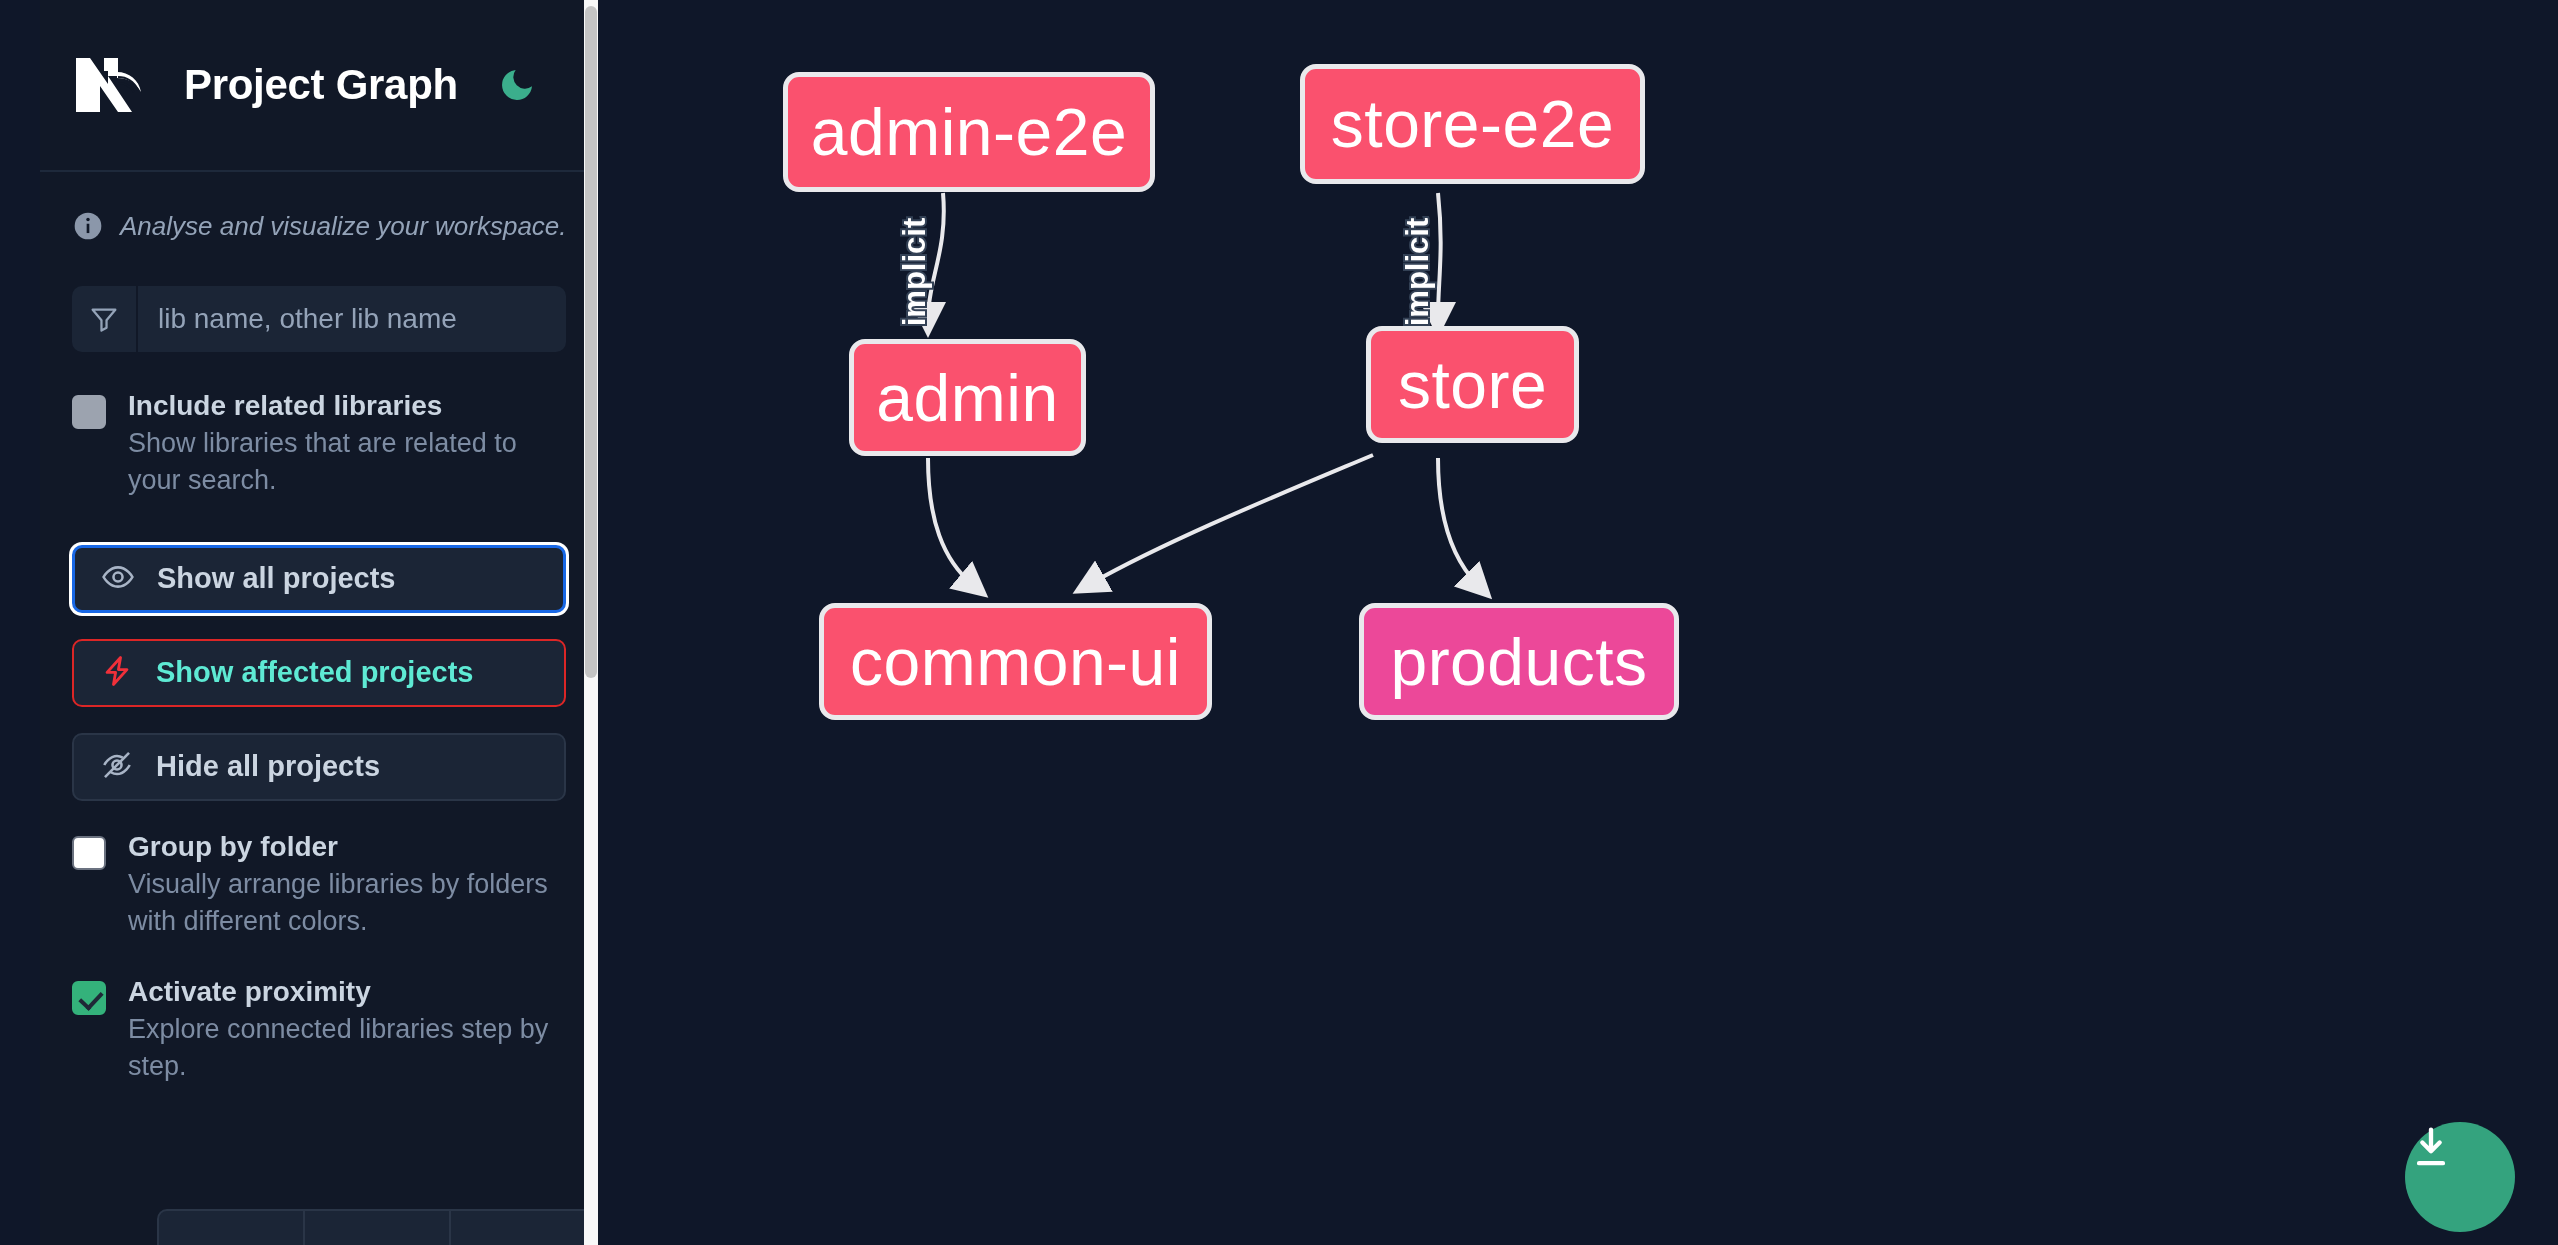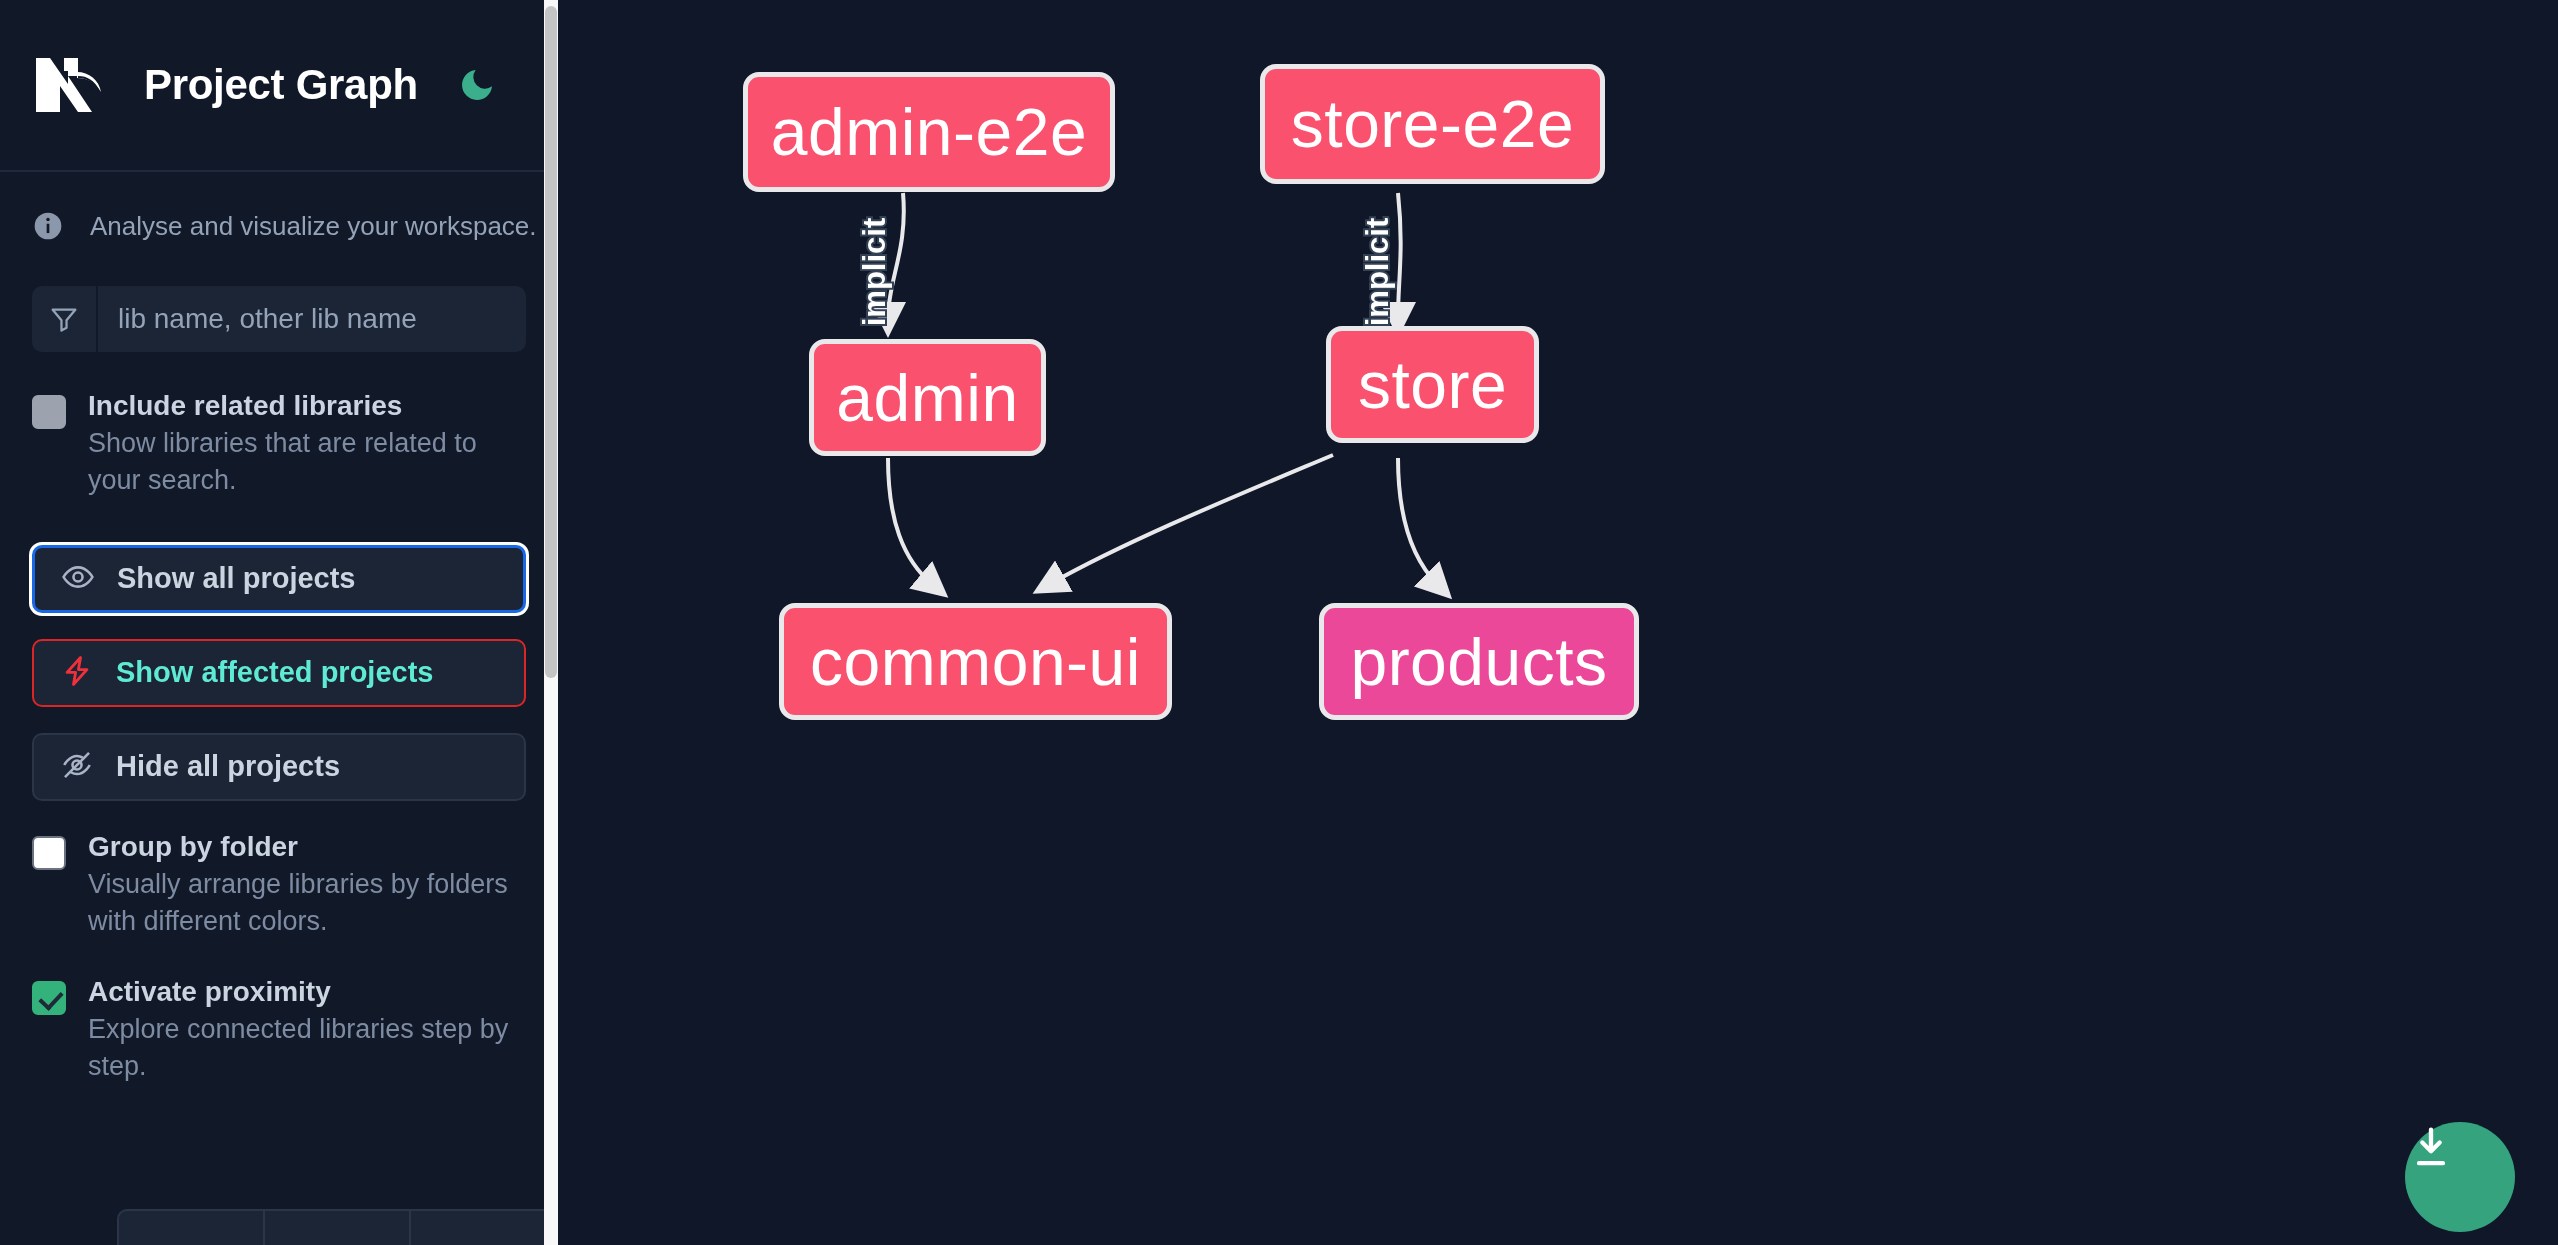--- a/index.html
+++ b/index.html
@@ -2,21 +2,21 @@
 <html><head>
 <meta charset="utf-8">
 <style>
   * { box-sizing: border-box; margin: 0; padding: 0; }
   html, body {
     width: 2558px; height: 1245px;
     background: #0F1729;
     font-family: "Liberation Sans", sans-serif;
     overflow: hidden;
   }
-  .app { position: relative; width: 2558px; height: 1245px; display: flex; }
+  .app { position: relative; width: 2558px; height: 1245px; display: flex; padding-left: 40px; }
 
   
   .sidebar {
     position: relative;
     width: 558px; height: 1245px;
     background: #111827;
     flex: 0 0 558px;
     overflow: hidden;
   }
   .sidebar-inner { width: 558px; }
@@ -45,22 +45,23 @@
 
   .sb-note {
     display: flex; align-items: center;
     padding: 0 32px;
     height: 108px;
   }
   .info-icon { width: 32px; height: 32px; flex: 0 0 32px; }
   .sb-note-text {
     color: #94A3B8;
     font-size: 26px;
-    margin-left: 26px;
+    margin-left: 16px;
     white-space: nowrap;
+    font-style: italic;
   }
 
   .search-wrap {
     margin: 6px 32px 0 32px;
     height: 66px;
     background: #1B2536;
     border-radius: 10px;
     display: flex; align-items: stretch;
     overflow: hidden;
   }

